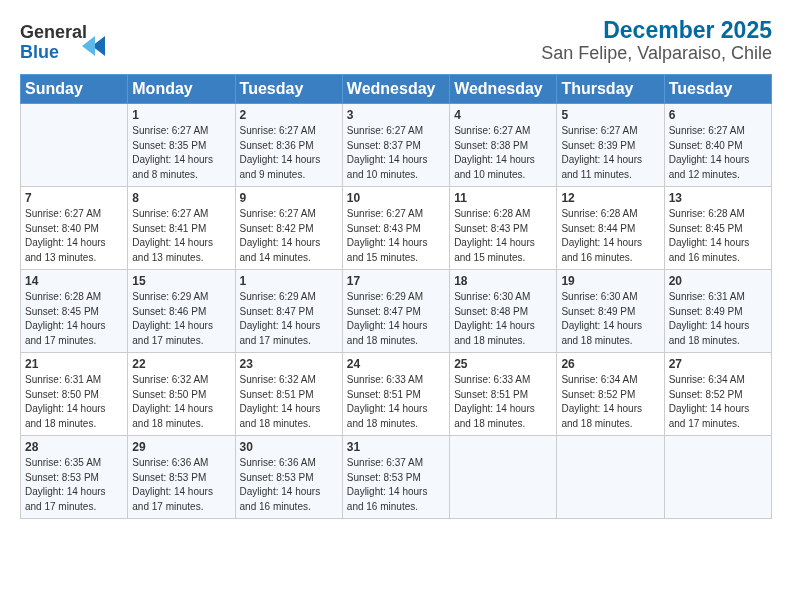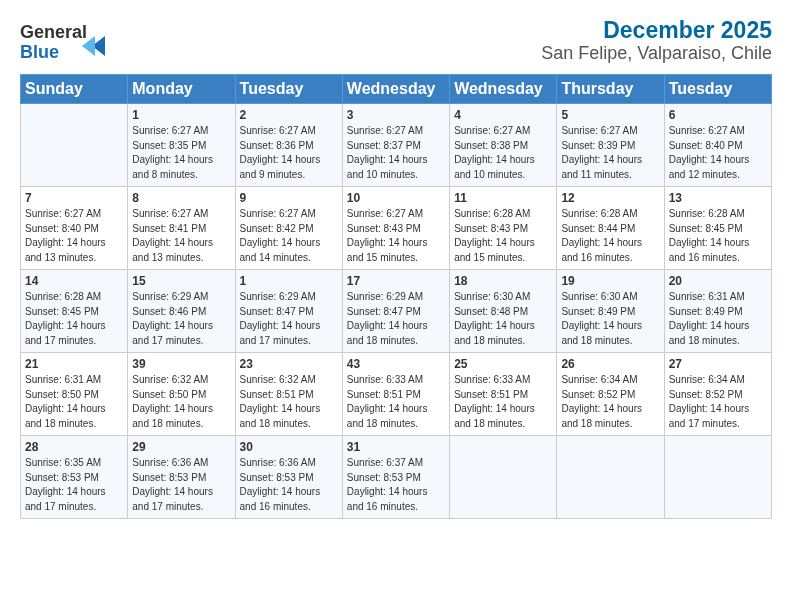--- a/index.html
+++ b/index.html
@@ -264,35 +264,35 @@
         </tr>
         <tr>
           <td>
             <span class="day-number">21</span>
             <div class="day-info" style="white-space: pre-line;">Sunrise: 6:31 AM
 Sunset: 8:50 PM
 Daylight: 14 hours
 and 18 minutes.</div>
           </td>
           <td>
-            <span class="day-number">39</span>
+            <span class="day-number">22</span>
             <div class="day-info" style="white-space: pre-line;">Sunrise: 6:32 AM
 Sunset: 8:50 PM
 Daylight: 14 hours
 and 18 minutes.</div>
           </td>
           <td>
             <span class="day-number">23</span>
             <div class="day-info" style="white-space: pre-line;">Sunrise: 6:32 AM
 Sunset: 8:51 PM
 Daylight: 14 hours
 and 18 minutes.</div>
           </td>
           <td>
-            <span class="day-number">43</span>
+            <span class="day-number">24</span>
             <div class="day-info" style="white-space: pre-line;">Sunrise: 6:33 AM
 Sunset: 8:51 PM
 Daylight: 14 hours
 and 18 minutes.</div>
           </td>
           <td>
             <span class="day-number">25</span>
             <div class="day-info" style="white-space: pre-line;">Sunrise: 6:33 AM
 Sunset: 8:51 PM
 Daylight: 14 hours

